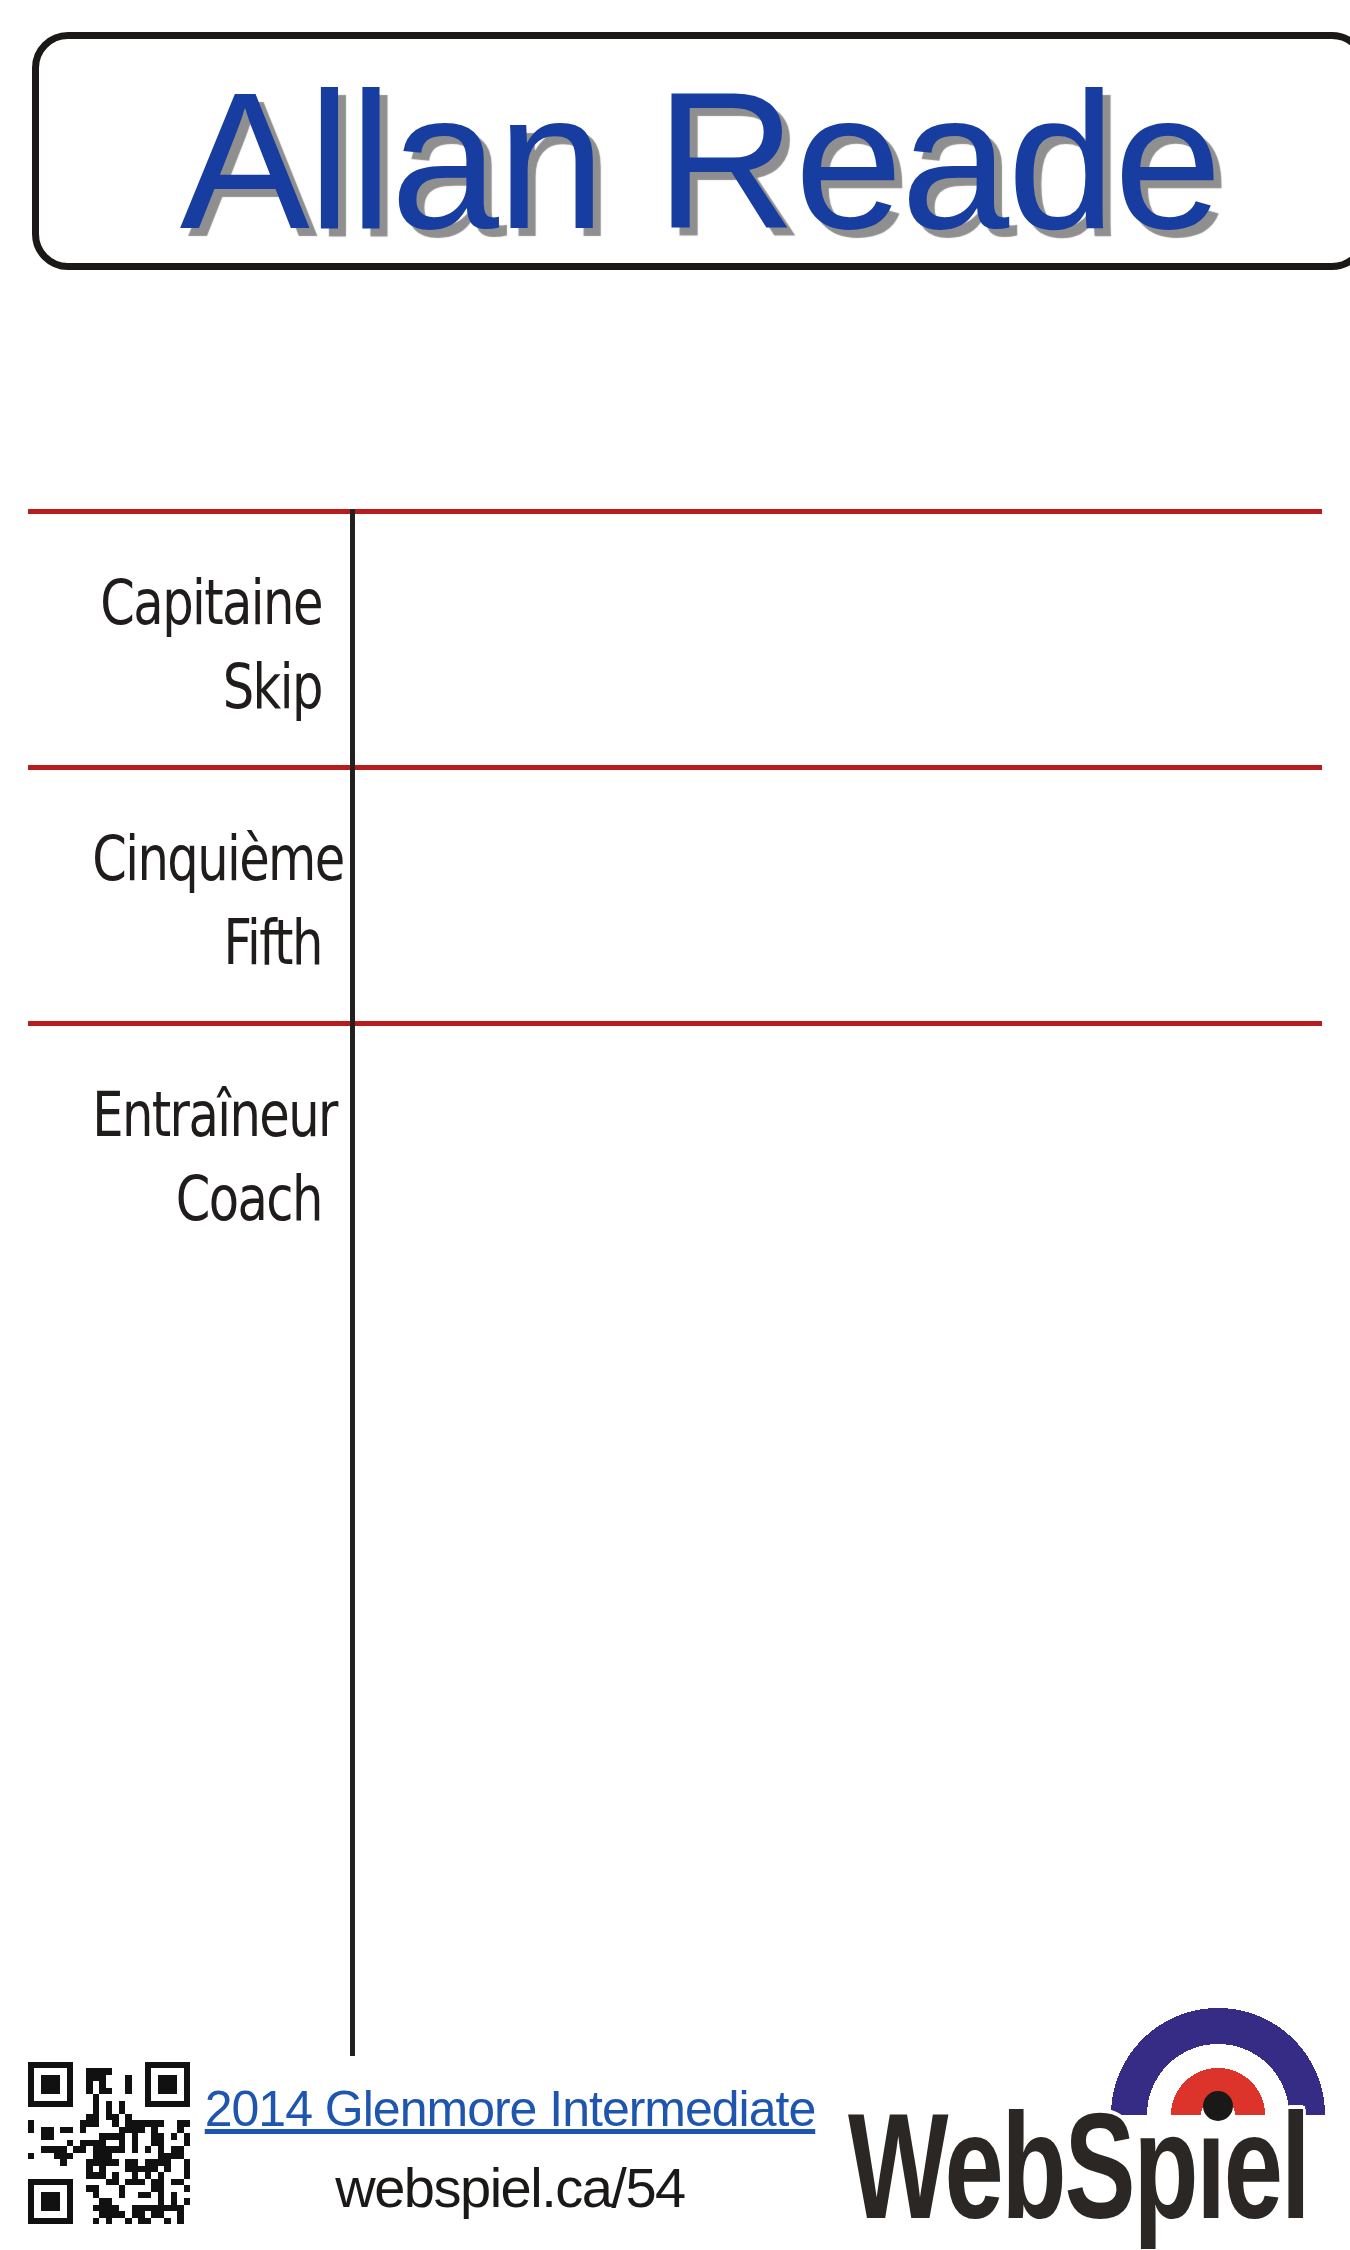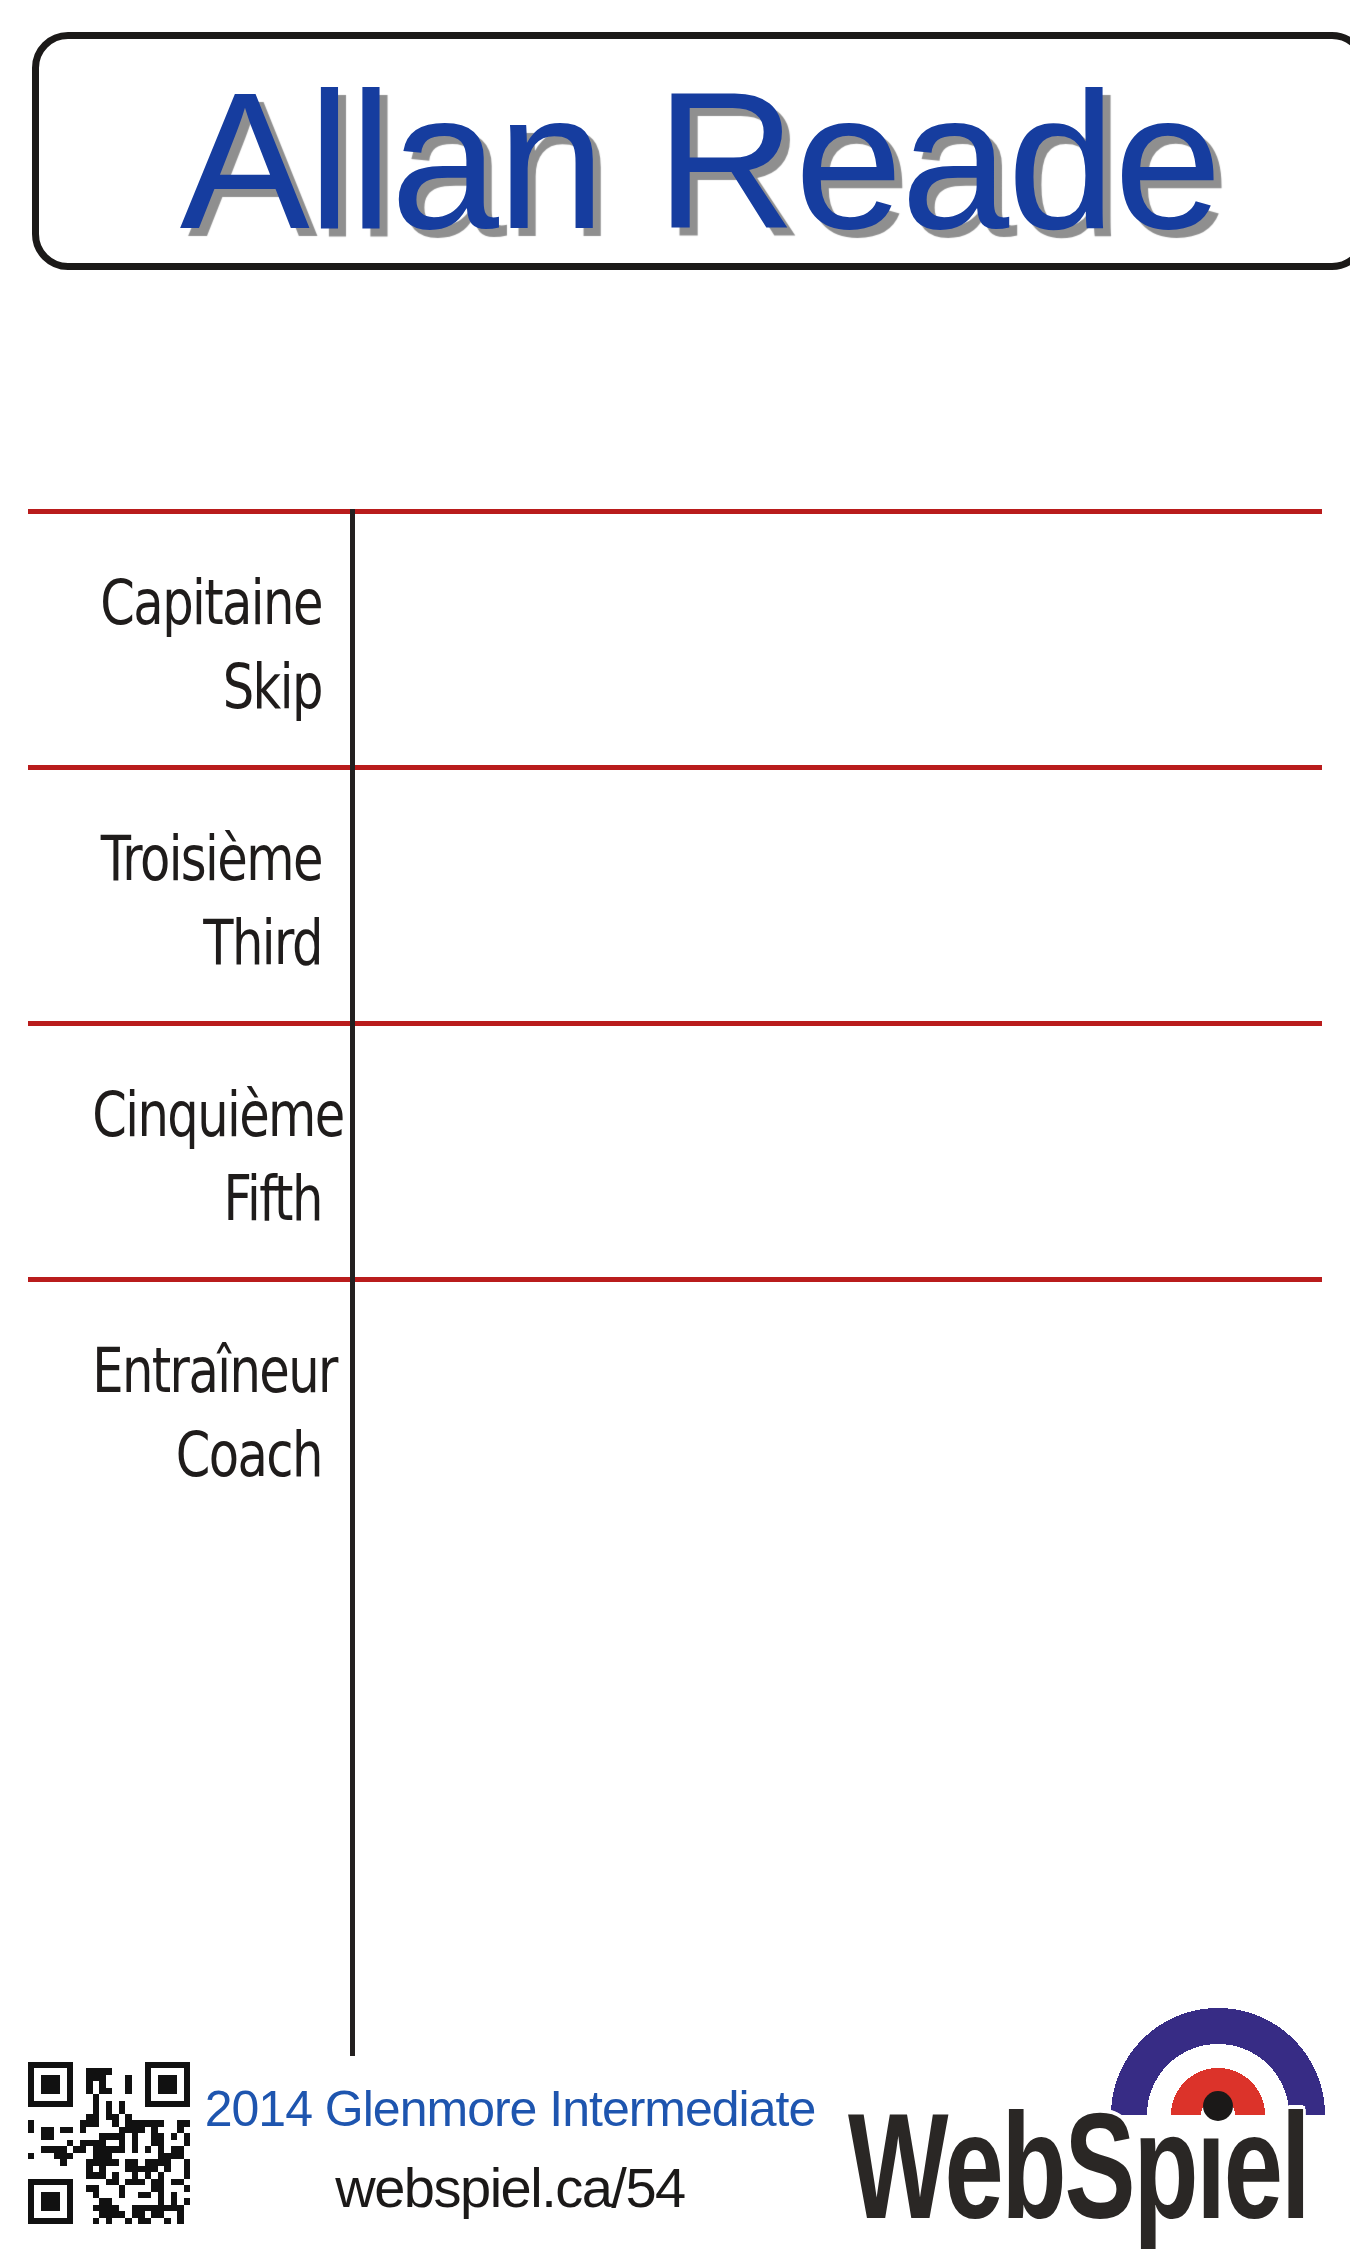--- a/index.html
+++ b/index.html
@@ -67,20 +67,21 @@
 
   
   #qr { position:absolute; left:28px; top:2062px; width:162px; height:162px; }
   #qr svg { width:100%; height:100%; shape-rendering:crispEdges; }
   #footer-event {
     position:absolute; left:140px; top:2080px; width:740px;
     text-align:center;
     font-size:50px; line-height:58px; letter-spacing:-1px;
     color:#1e55af;
     white-space:nowrap;
+    text-decoration:underline;
   }
   #footer-url {
     position:absolute; left:140px; top:2156px; width:740px;
     text-align:center;
     font-size:56px; line-height:64px; letter-spacing:-1.5px;
     color:#1b1918;
     white-space:nowrap;
   }
 
   
@@ -123,27 +124,20 @@
 
   <div id="title-box">
     <div id="title-text">Allan Reade</div>
   </div>
 
   <div id="roster">
     <div class="row">
       <div class="label-cell">
         <div class="label-fr">Capitaine</div>
         <div class="label-en">Skip</div>
-      </div>
-      <div class="entry-cell"></div>
-    </div>
-    <div class="row">
-      <div class="label-cell">
-        <div class="label-fr">Troisième</div>
-        <div class="label-en">Third</div>
       </div>
       <div class="entry-cell"></div>
     </div>
     <div class="row">
       <div class="label-cell">
         <div class="label-fr">Cinquième</div>
         <div class="label-en">Fifth</div>
       </div>
       <div class="entry-cell"></div>
     </div>

